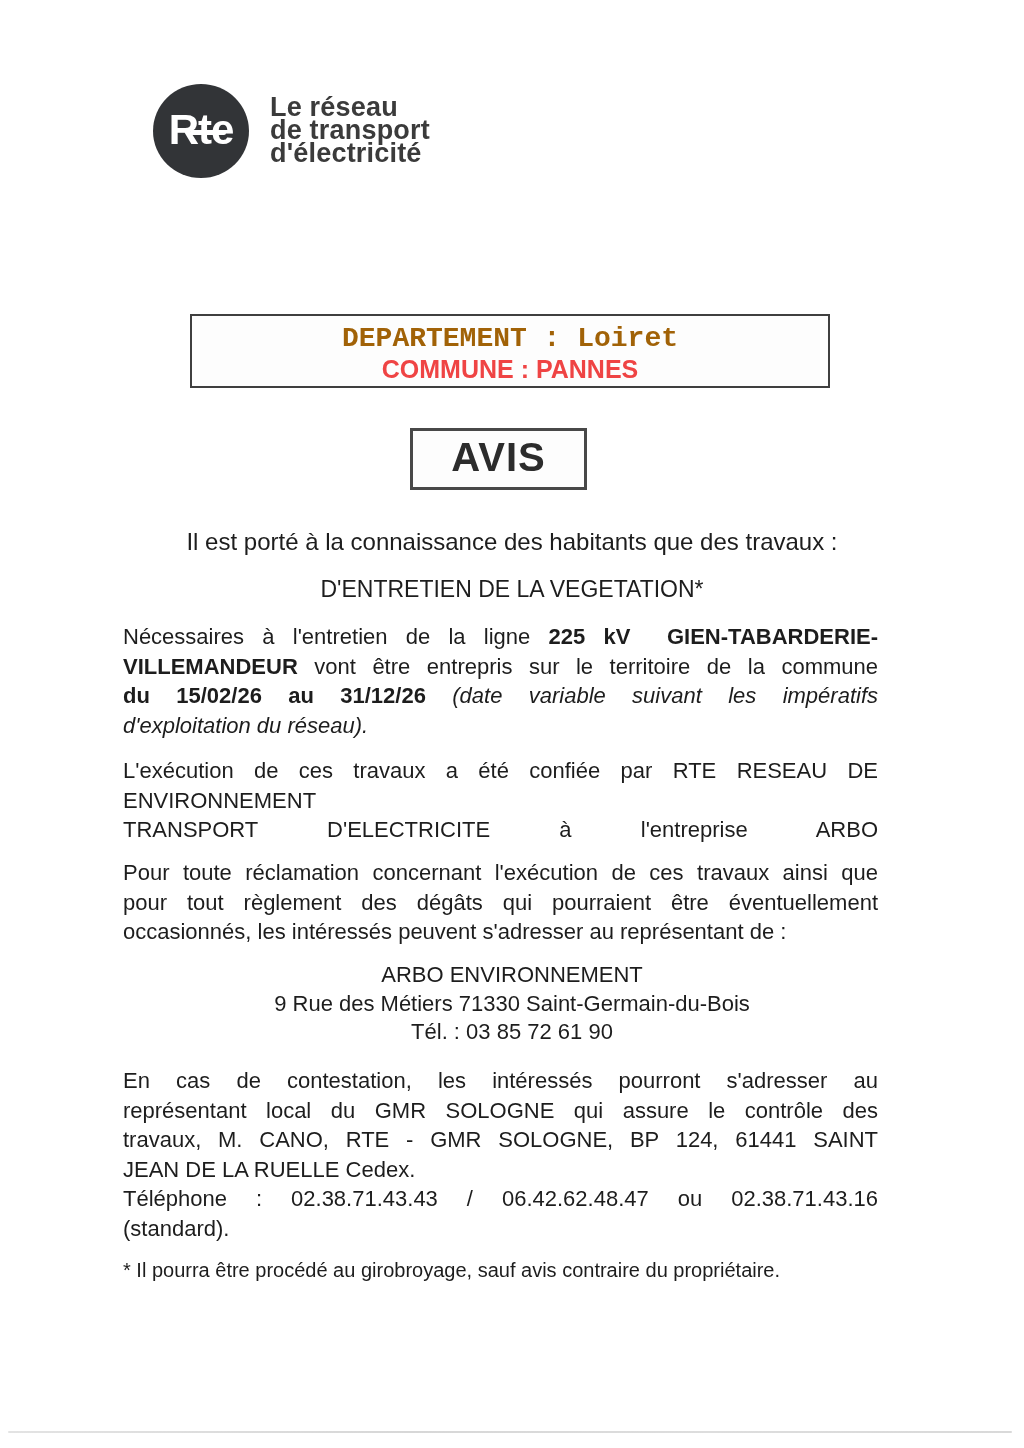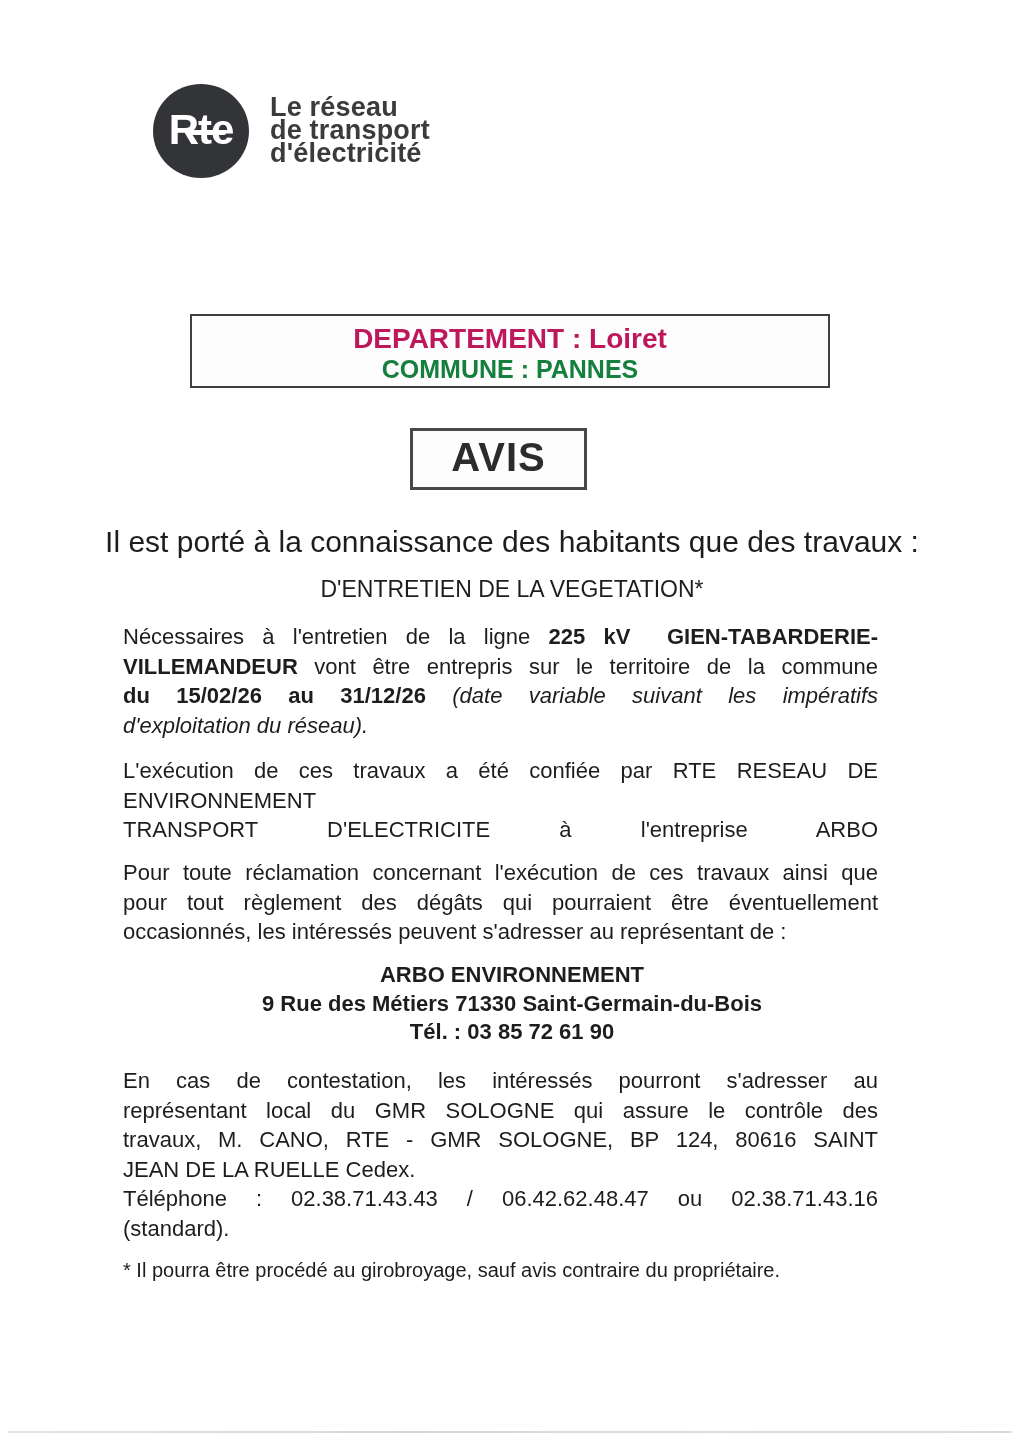--- a/index.html
+++ b/index.html
@@ -73,27 +73,28 @@
     border: 2px solid #3f3f3f;
     box-sizing: border-box;
     text-align: center;
     padding-top: 6px;
     background: #fdfdfd;
   }
   .dep-line1 {
     font-size: 28px;
     font-weight: bold;
     line-height: 33px;
-    color: #be185d;
+    color: #a16207;
+    font-family: Liberation Mono, monospace;
   }
   .dep-line2 {
     font-size: 25px;
     font-weight: bold;
     line-height: 29px;
-    color: #15803d;
+    color: #ef4444;
   }
   .avis-box {
     position: absolute;
     left: 410px;
     top: 428px;
     width: 177px;
     height: 62px;
     border: 3px solid #484848;
     box-sizing: border-box;
     display: flex;
@@ -108,21 +109,21 @@
     color: #2c2c2c;
     padding-bottom: 4px;
   }
 
   
   .center-line {
     position: absolute;
     left: 0;
     width: 1024px;
     text-align: center;
-    font-size: 30px;
+    font-size: 24px;
     line-height: 26px;
   }
   .center-line.bold {
     font-weight: normal;
     font-size: 23px;
   }
   .para {
     position: absolute;
     left: 123px;
     width: 755px;
@@ -136,21 +137,21 @@
   .jline.lastline {
     text-align: left;
     text-align-last: left;
   }
   .contractor {
     position: absolute;
     left: 0;
     width: 1024px;
     text-align: center;
     font-size: 22px;
-    font-weight: bold;
+    font-weight: normal;
     line-height: 28.5px;
   }
   .footnote {
     position: absolute;
     left: 123px;
     width: 790px;
     font-size: 20px;
     line-height: 25px;
   }
   .scan-line {
@@ -214,21 +215,21 @@
 
   <div class="contractor" style="top:961px">
     <div>ARBO ENVIRONNEMENT</div>
     <div>9 Rue des Métiers 71330 Saint-Germain-du-Bois</div>
     <div>Tél. : 03 85 72 61 90</div>
   </div>
 
   <div class="para" style="top:1066px">
     <div class="jline">En cas de contestation, les intéressés pourront s'adresser au</div>
     <div class="jline">représentant local du GMR SOLOGNE qui assure le contrôle des</div>
-    <div class="jline">travaux, M. CANO, RTE - GMR SOLOGNE, BP 124, 80616 SAINT</div>
+    <div class="jline">travaux, M. CANO, RTE - GMR SOLOGNE, BP 124, 61441 SAINT</div>
     <div class="jline lastline">JEAN DE LA RUELLE Cedex.</div>
     <div class="jline">Téléphone : 02.38.71.43.43 / 06.42.62.48.47 ou 02.38.71.43.16</div>
     <div class="jline lastline">(standard).</div>
   </div>
 
   <div class="footnote" style="top:1258px">* Il pourra être procédé au girobroyage, sauf avis contraire du propriétaire.</div>
 
   <div class="scan-line"></div>
 
 </div>

